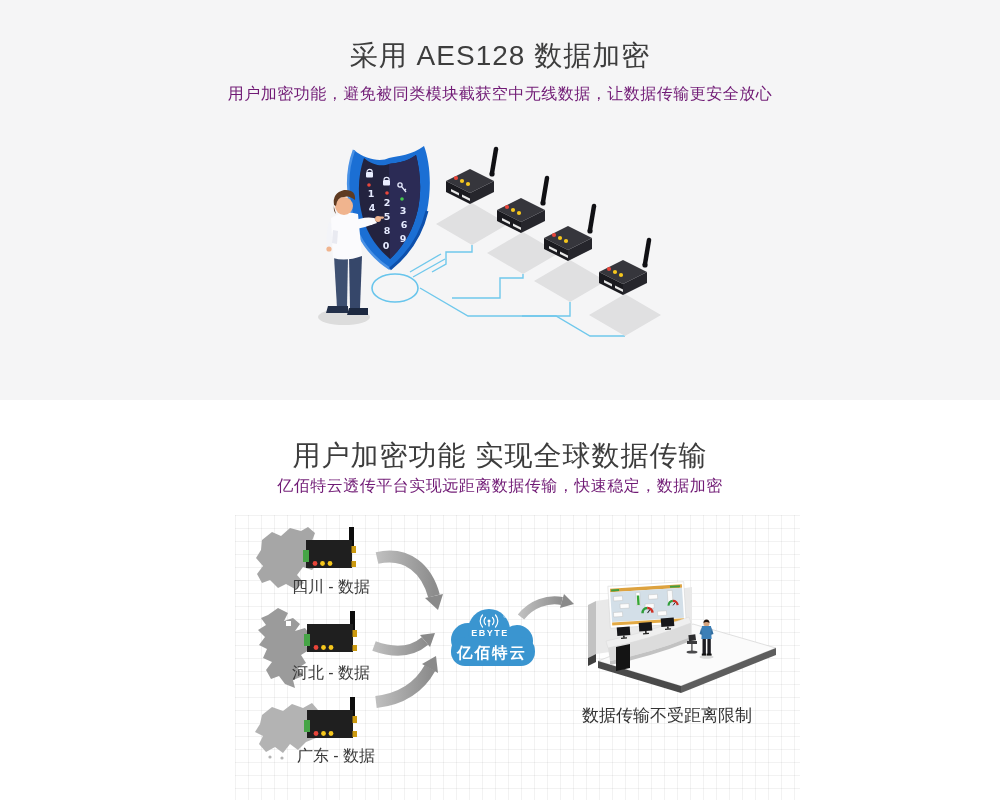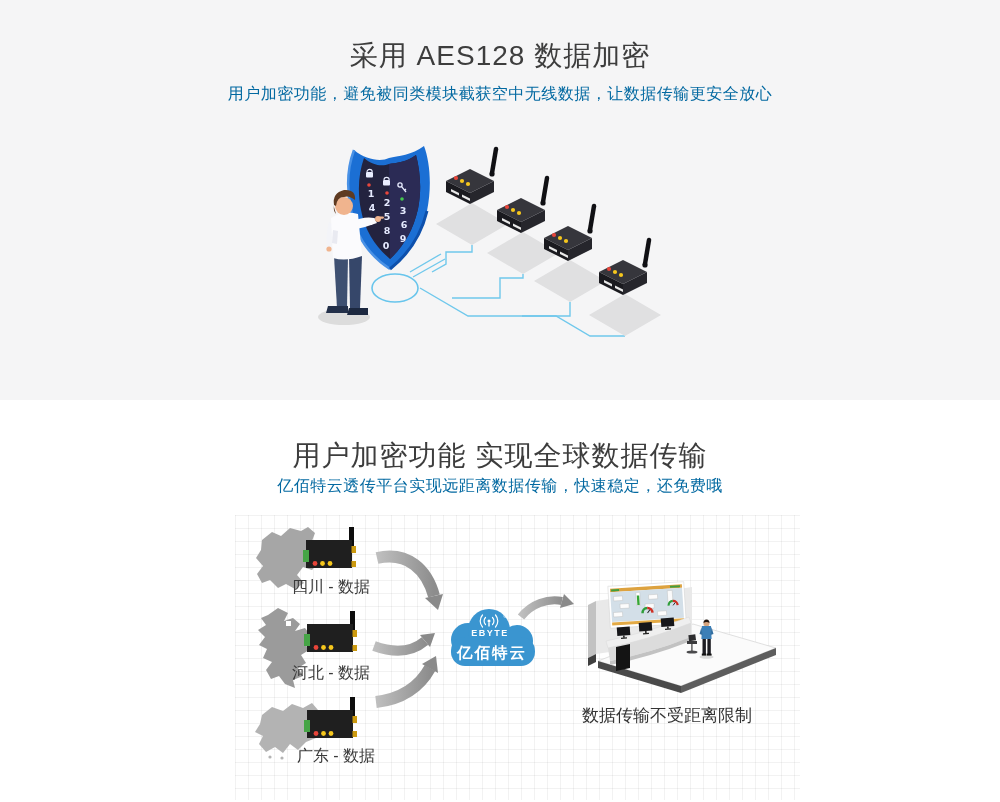--- a/index.html
+++ b/index.html
@@ -4,21 +4,21 @@
 <style>
   html,body{margin:0;padding:0;background:#ffffff;}
   .page{position:relative;width:1000px;height:802px;overflow:hidden;
         font-family:"Liberation Sans","DejaVu Sans",sans-serif;background:#ffffff;}
   .sec{position:absolute;left:0;width:1000px;}
   .sec-top{top:0;height:400px;background:#f5f5f6;}
   .sec-bottom{top:400px;height:402px;background:#ffffff;}
   .title{position:absolute;left:0;width:100%;margin:0;text-align:center;
          font-size:28px;font-weight:400;color:#3d3d3d;letter-spacing:1px;line-height:1;}
   .subtitle{position:absolute;left:0;width:100%;margin:0;text-align:center;
-            font-size:16px;font-weight:400;color:#0369a1;letter-spacing:.5px;line-height:1;}
+            font-size:16px;font-weight:400;color:#701a75;letter-spacing:.5px;line-height:1;}
   .sec-top .title{top:42px;}
   .sec-top .subtitle{top:86px;}
   .sec-bottom .title{top:42px;}
   .sec-bottom .subtitle{top:78px;}
   .illus{position:absolute;}
   .illus-top{left:290px;top:135px;width:420px;height:220px;}
   .illus-bottom{left:235px;top:115px;width:565px;height:285px;
     background-image:linear-gradient(to right,rgba(0,0,0,.05) 1px,transparent 1px),
                      linear-gradient(to bottom,rgba(0,0,0,.05) 1px,transparent 1px);
     background-size:13px 13px;}
@@ -138,21 +138,21 @@
           <circle cx="344" cy="206" r="9" fill="#f0b48e"></circle>
           <path d="M334,205 Q332,193 344,190 Q356,189 355,200 Q349,195 344,197 Q337,197 336,206 Z" fill="#5f3b22"></path>
           <path d="M334,205 Q333,211 336,214 L334,207 Z" fill="#5f3b22"></path>
         </g>
       </svg>
     </div>
   </section>
 
   <section class="sec sec-bottom">
     <h2 class="title">用户加密功能 实现全球数据传输</h2>
-    <p class="subtitle">亿佰特云透传平台实现远距离数据传输，快速稳定，还免费哦</p>
+    <p class="subtitle">亿佰特云透传平台实现远距离数据传输，快速稳定，数据加密</p>
 
     <div class="illus illus-bottom">
       <svg width="565" height="285" viewBox="235 515 565 285">
         <defs>
           <g id="flatDev">
             <rect x="43" y="-13" width="5" height="22" fill="#0d0d0d"></rect>
             <rect x="0" y="0" width="46" height="28" fill="#1f1f1f"></rect>
             <rect x="-3" y="10" width="6" height="12" fill="#46a546"></rect>
             <rect x="45.5" y="6" width="4.5" height="7" fill="#cc9a10"></rect>
             <rect x="45.5" y="21" width="4.5" height="6" fill="#cc9a10"></rect>

